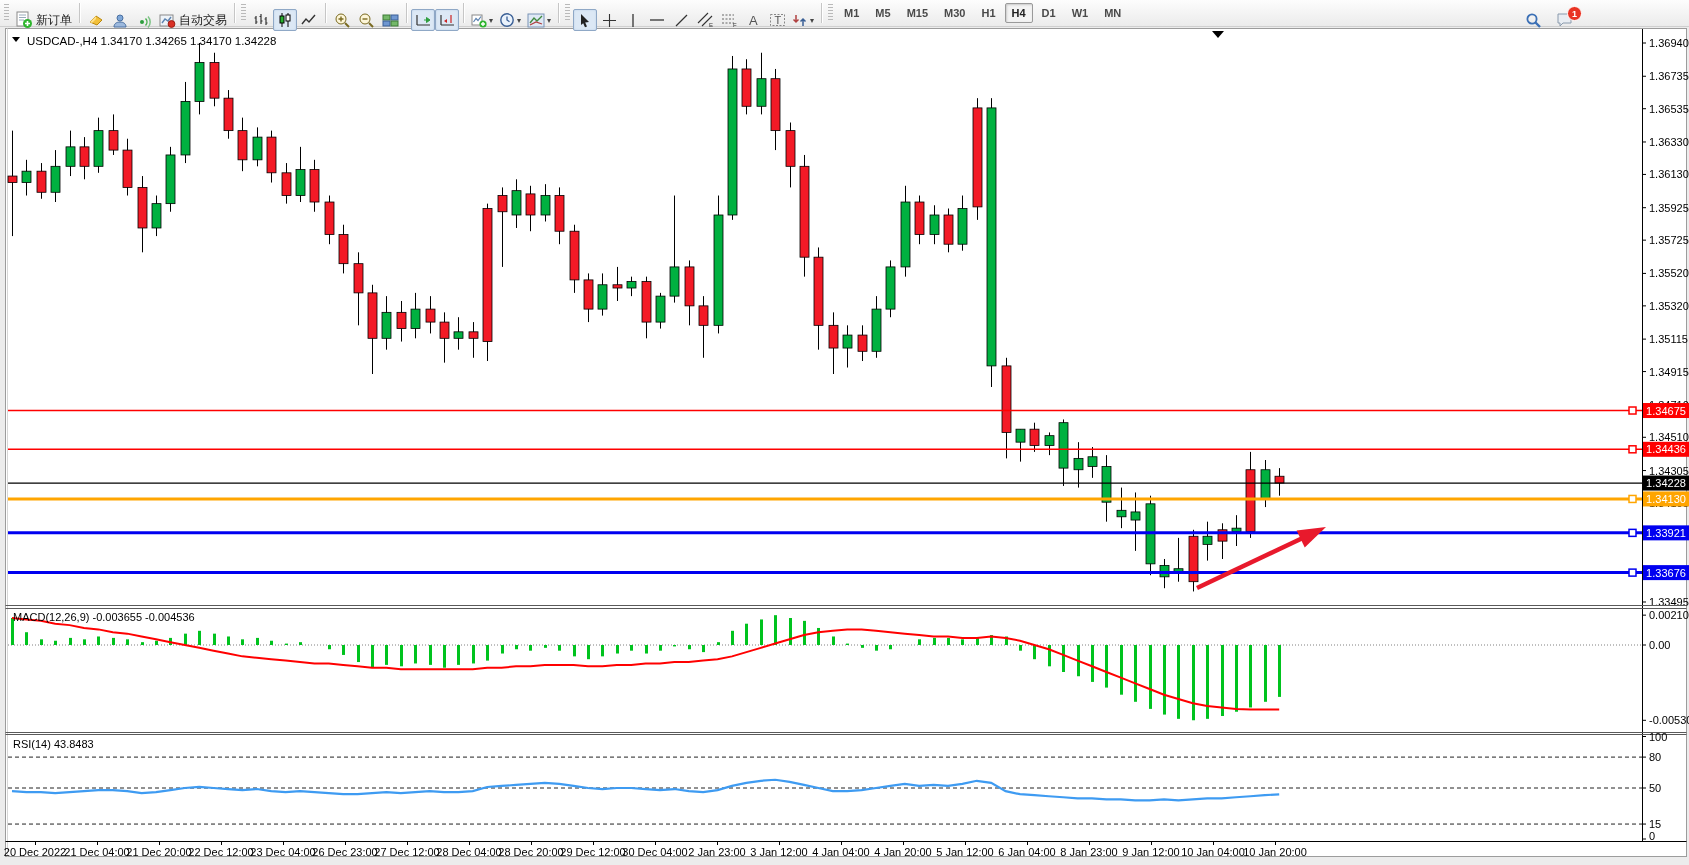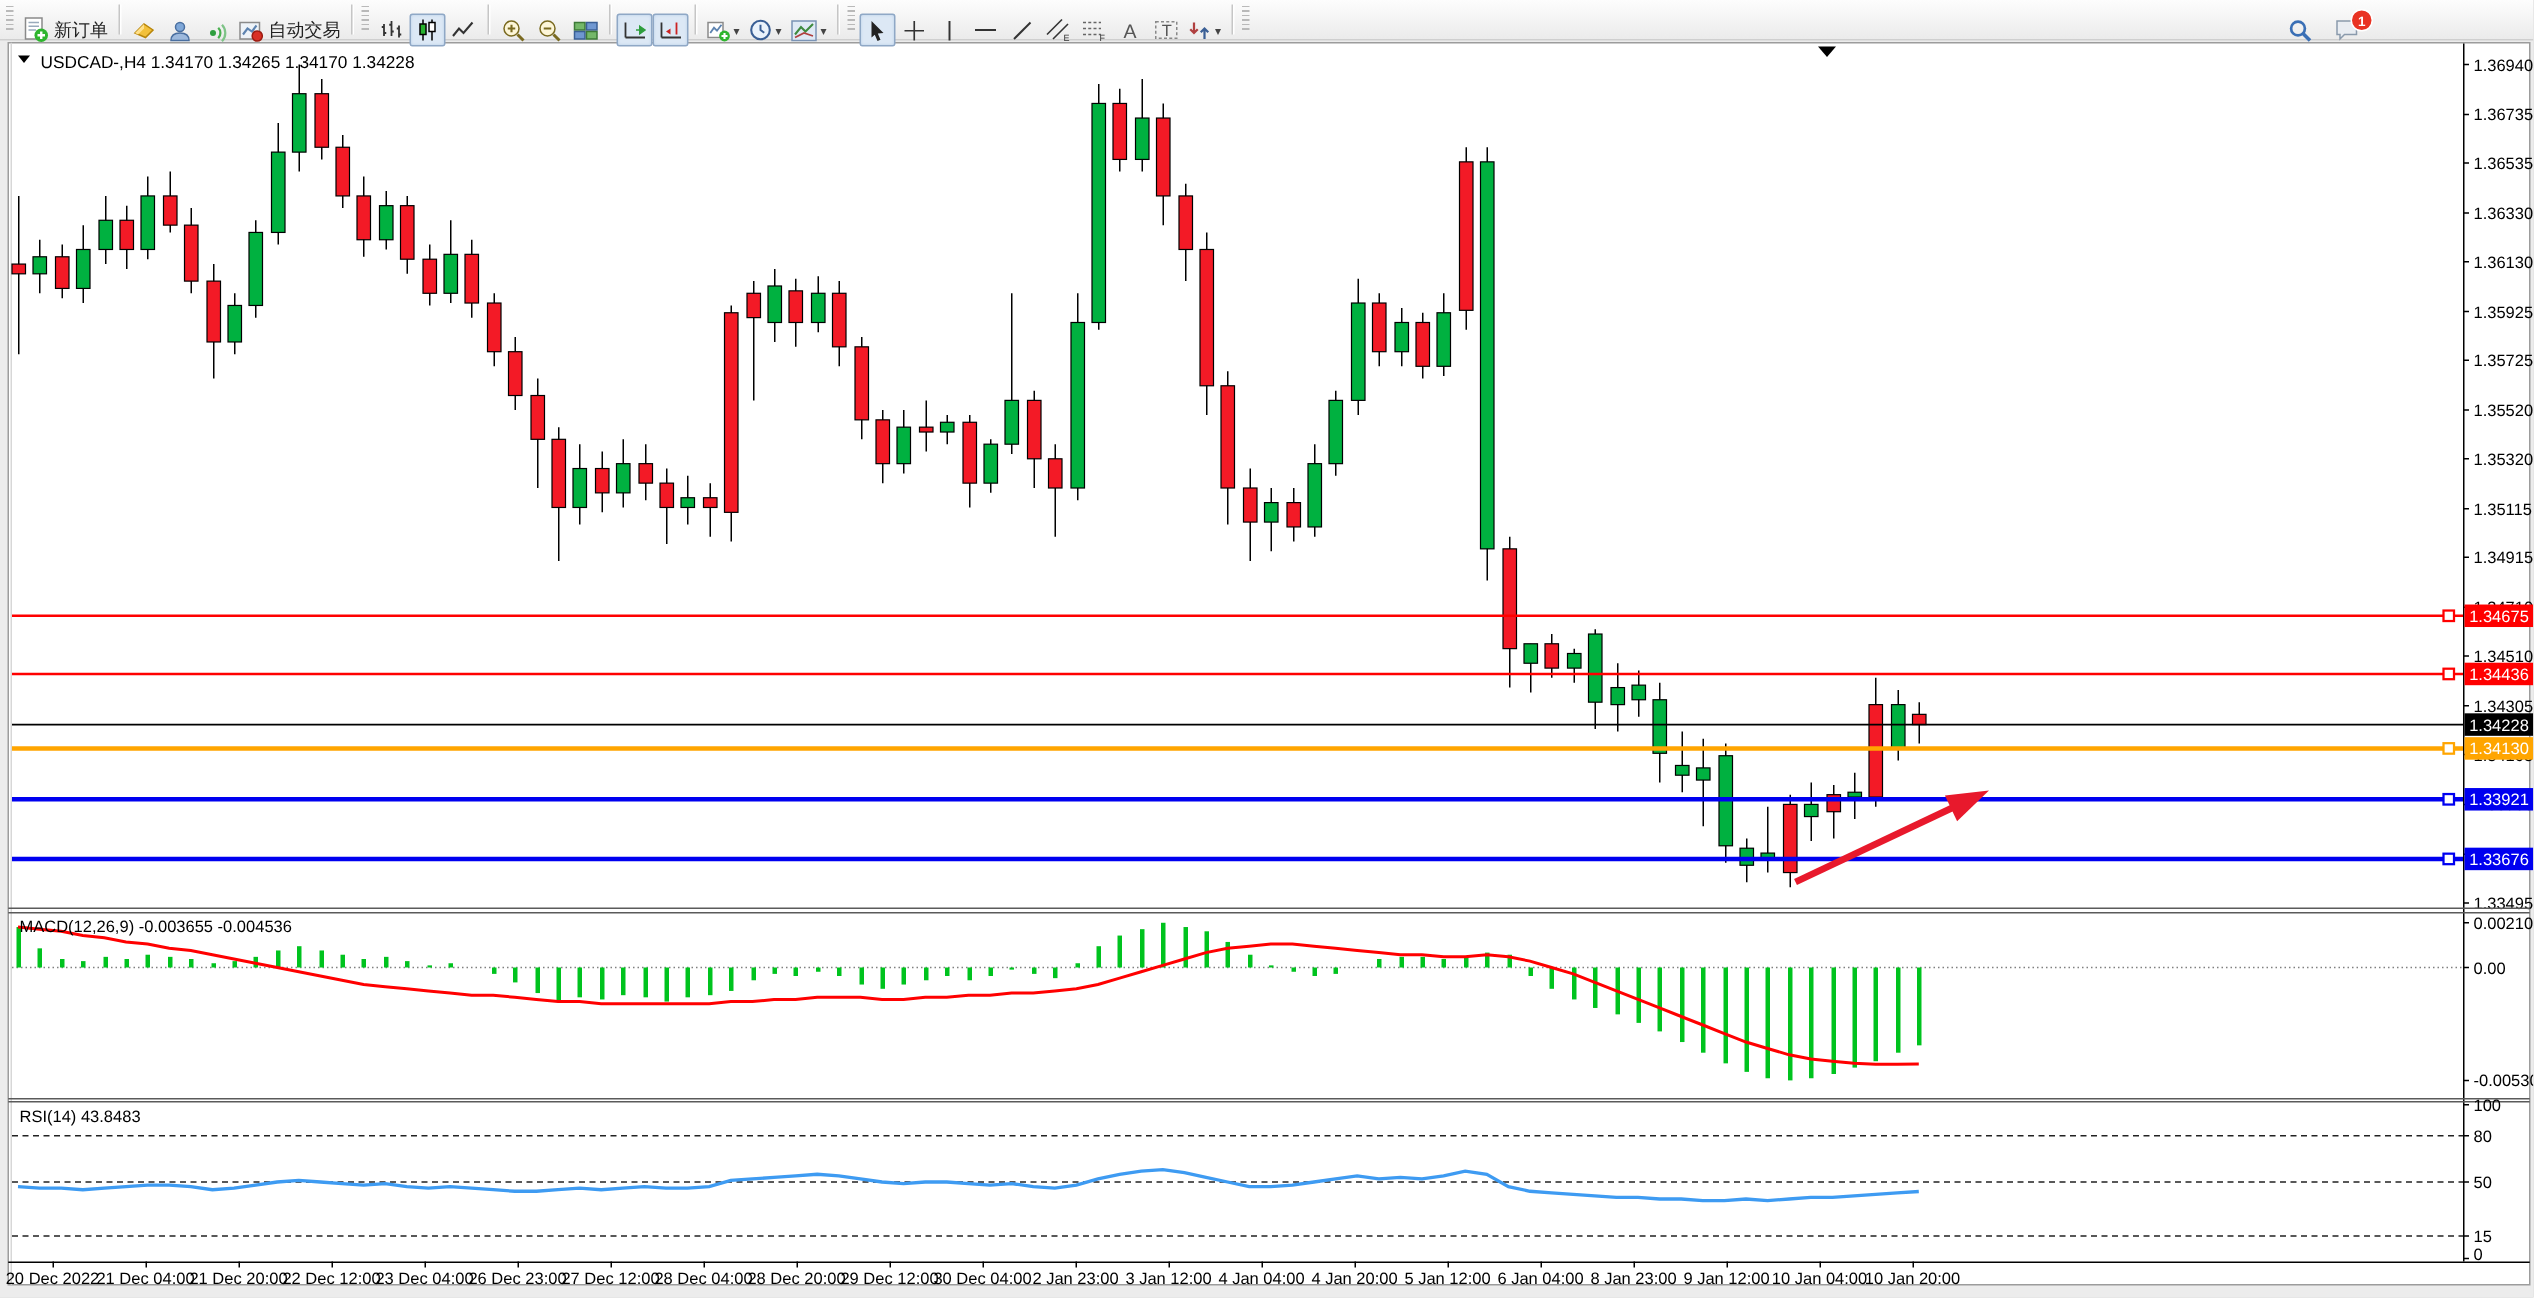--- a/index.html
+++ b/index.html
@@ -226,20 +226,31 @@
     <button class="tb">
       <svg width="16" height="15" viewBox="0 0 16 15">
         <path d="M4 2 L4 9 M1.5 6.5 L4 9 L6.5 6.5" fill="none" stroke="#b04040" stroke-width="1.5"></path>
         <path d="M11 13 L11 6 M8.5 8.5 L11 6 L13.5 8.5" fill="none" stroke="#3a5f95" stroke-width="1.5"></path>
       </svg>
       <span class="caret">▾</span>
     </button>
 
     <div class="sep"></div>
     <div class="grip"></div>
+    <div id="tf-group" style="display:flex;align-items:center;">
+        <button class="tf">M1</button>
+        <button class="tf">M5</button>
+        <button class="tf">M15</button>
+        <button class="tf">M30</button>
+        <button class="tf">H1</button>
+        <button class="tf active">H4</button>
+        <button class="tf">D1</button>
+        <button class="tf">W1</button>
+        <button class="tf">MN</button>
+      </div>
 
     <div class="right-icons">
       <button class="tb">
         <svg width="17" height="17" viewBox="0 0 17 17">
           <circle cx="7" cy="7" r="4.6" fill="none" stroke="#3a6fb5" stroke-width="1.8"></circle>
           <line x1="10.5" y1="10.5" x2="15" y2="15" stroke="#3a6fb5" stroke-width="2.4"></line>
         </svg>
       </button>
       <button class="tb" style="overflow:visible;">
         <svg width="18" height="16" viewBox="0 0 18 16">

